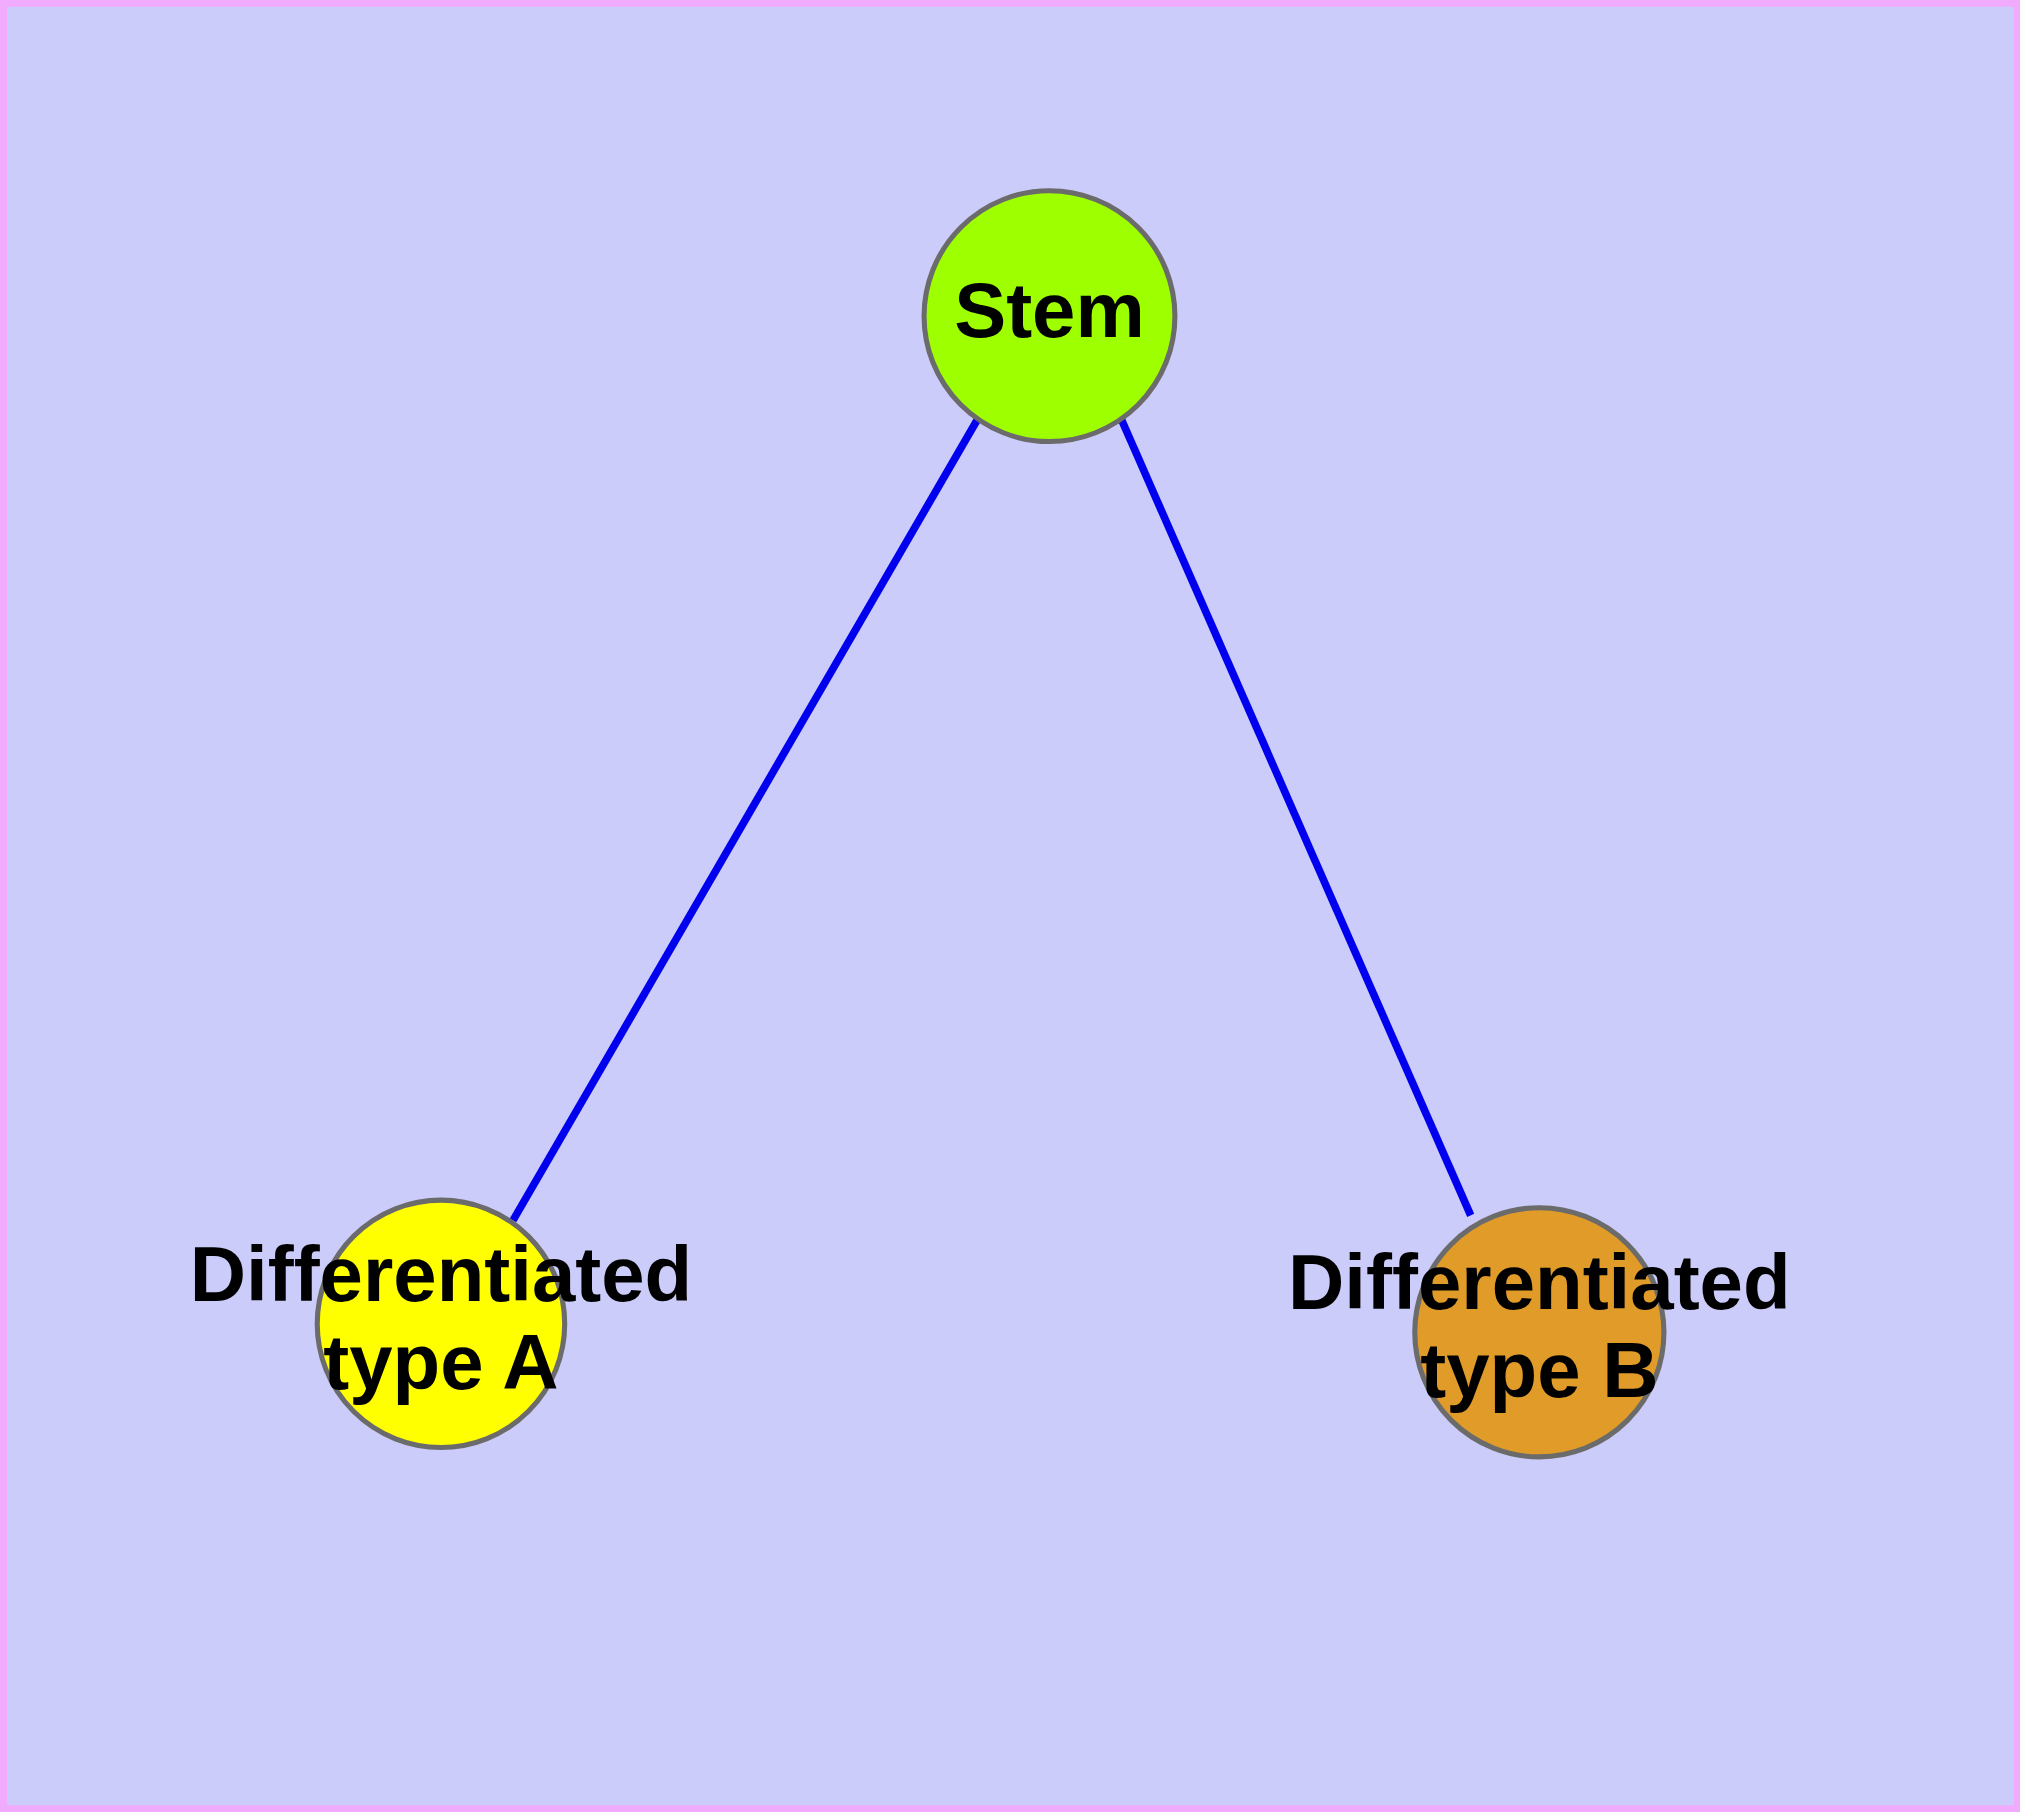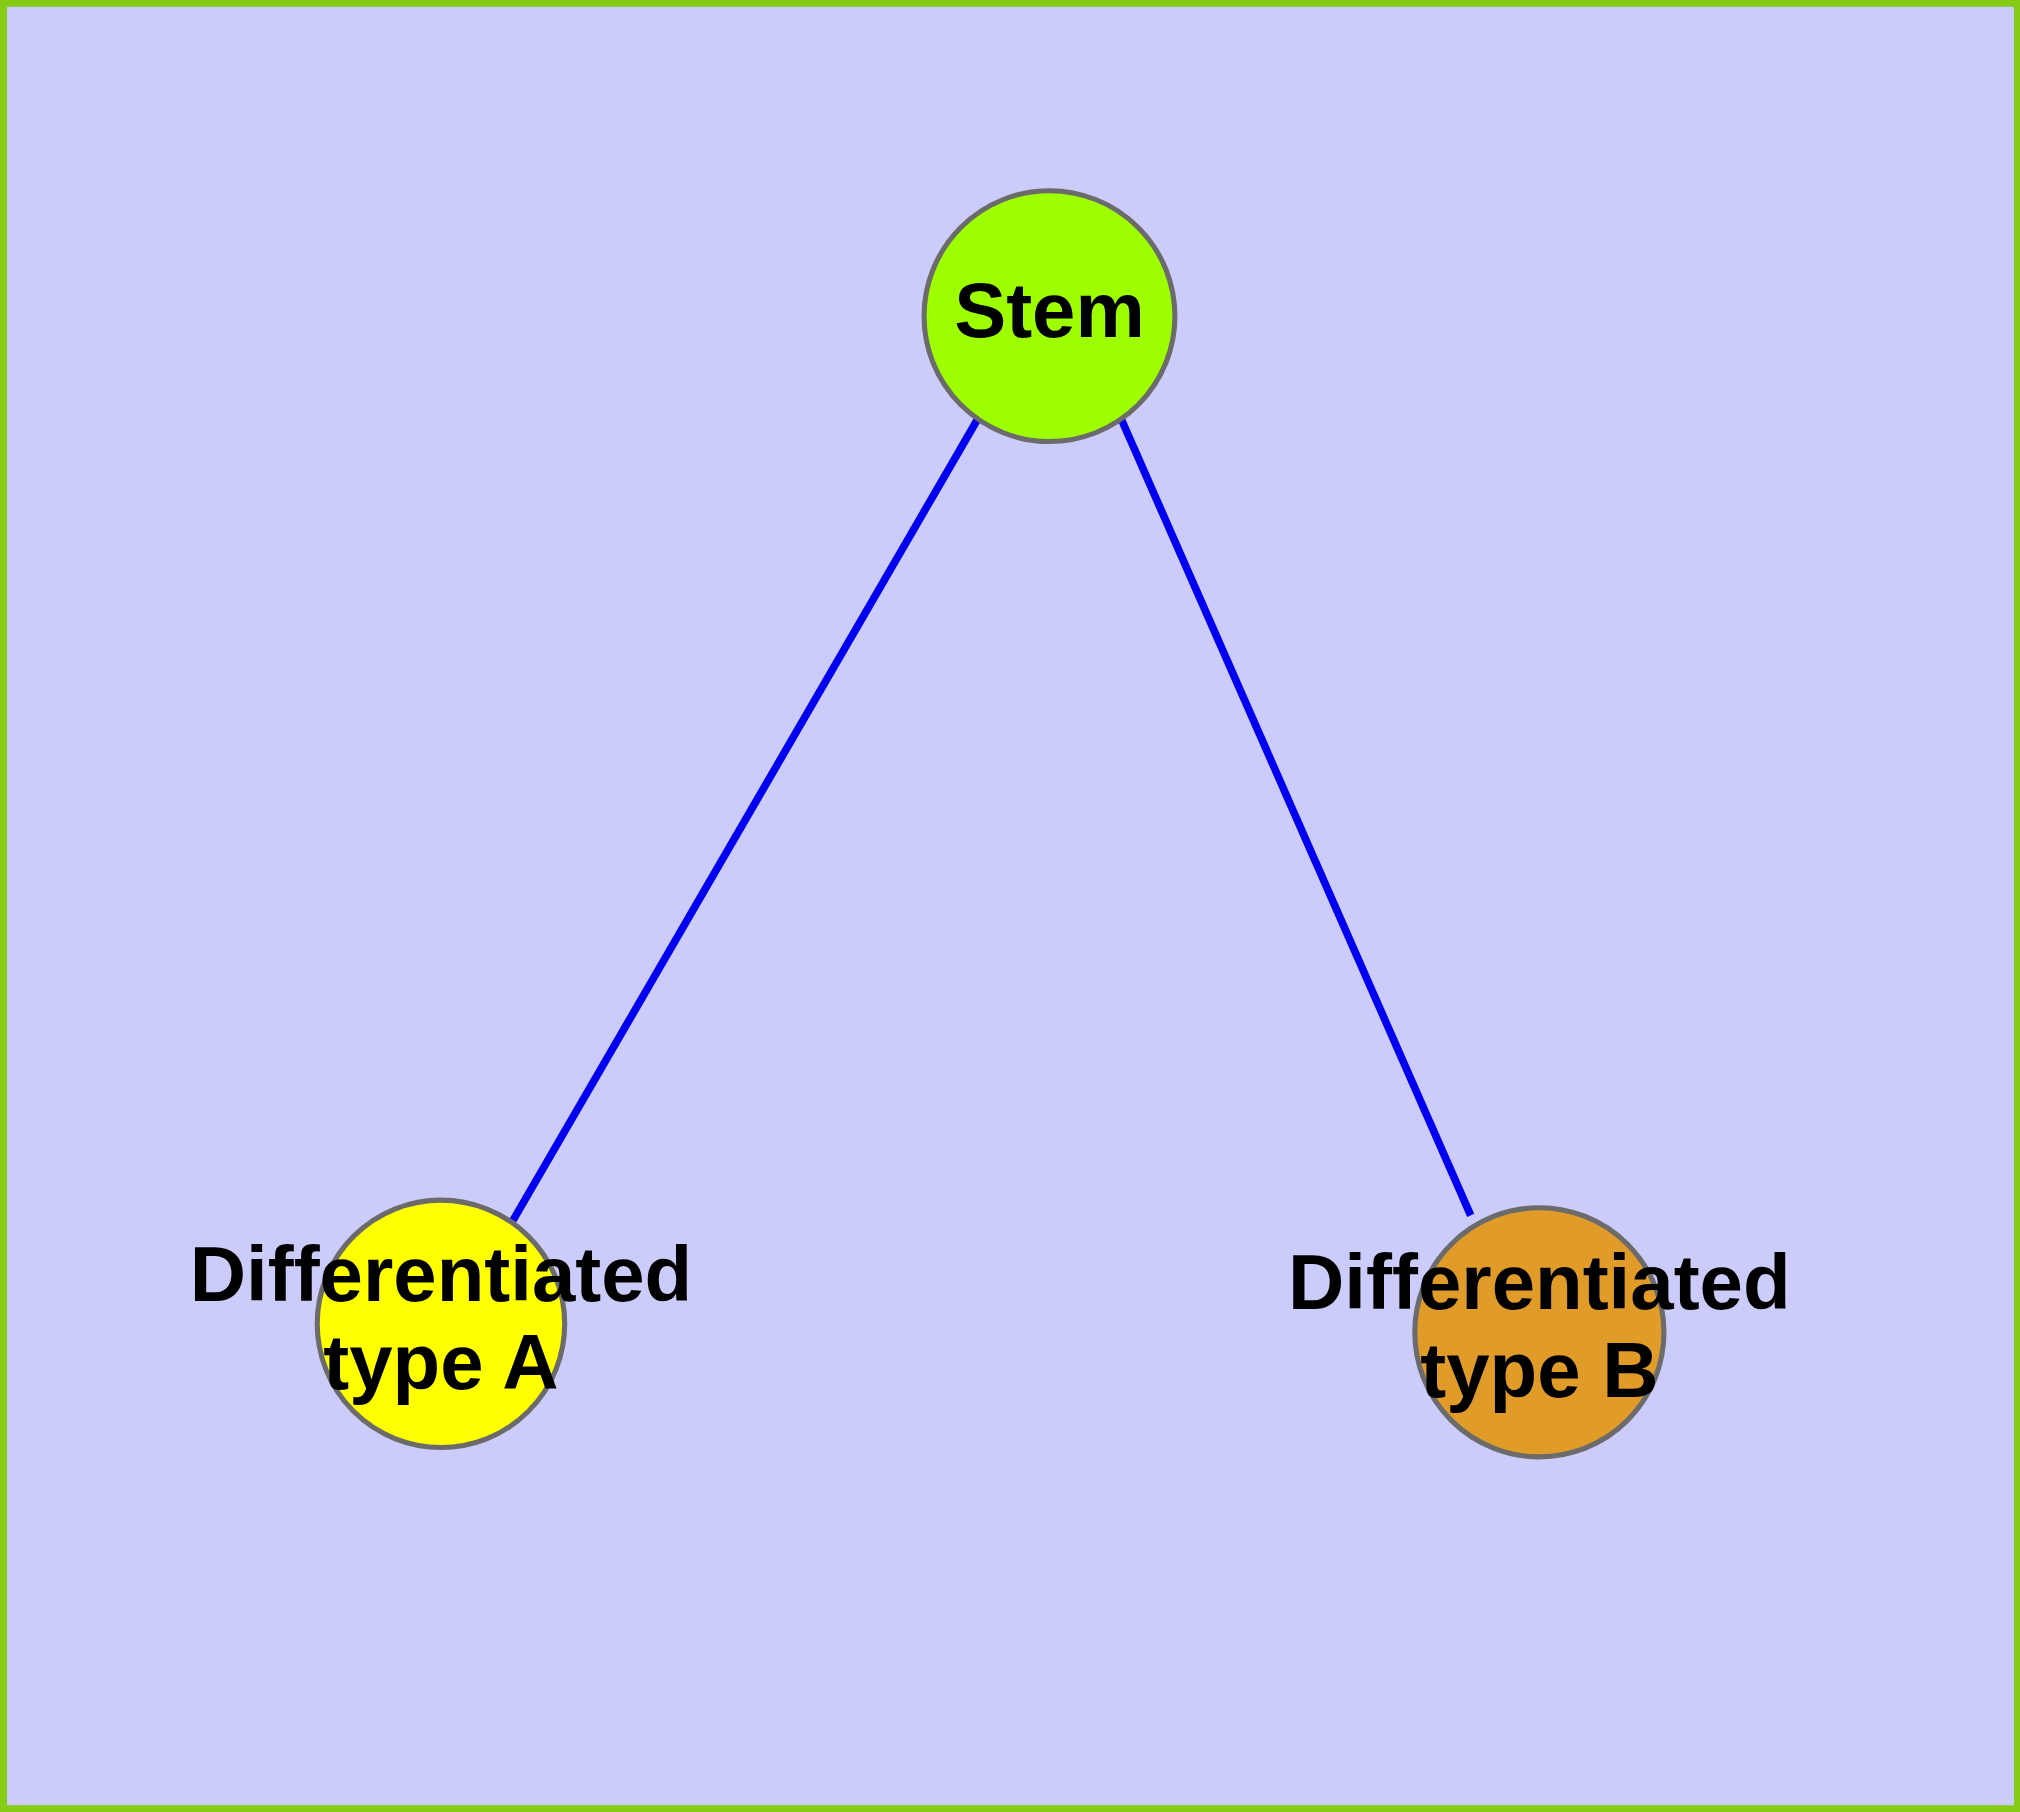--- a/index.html
+++ b/index.html
@@ -10,21 +10,21 @@
   body {
     width: 2021px;
     height: 1812px;
     overflow: hidden;
     font-family: "Liberation Sans", sans-serif;
   }
   #canvas {
     position: relative;
     width: 2020px;
     height: 1812px;
-    background: #84cc16;
+    background: #f0abfc;
   }
   #graph-svg {
     position: absolute;
     left: 0;
     top: 0;
     width: 2021px;
     height: 1812px;
     display: block;
   }
   .node-label {

